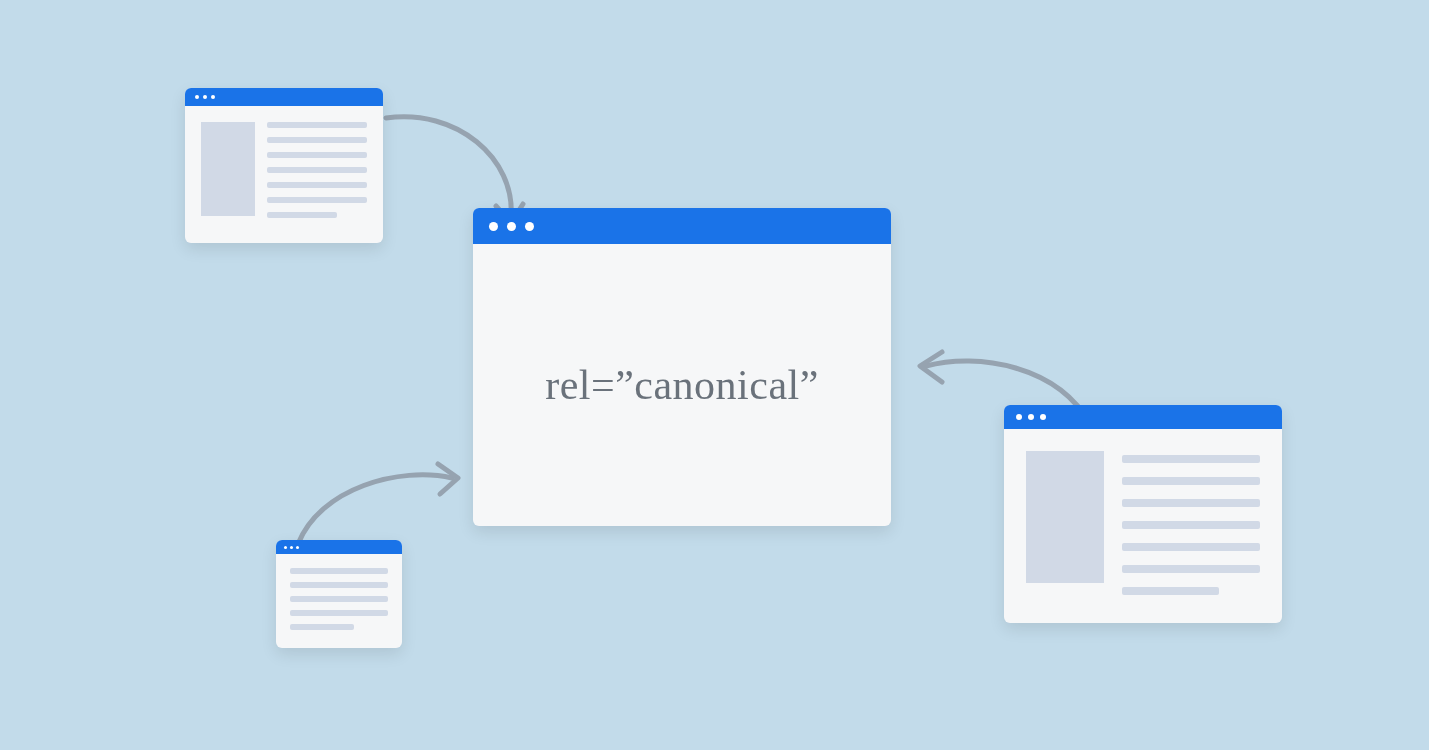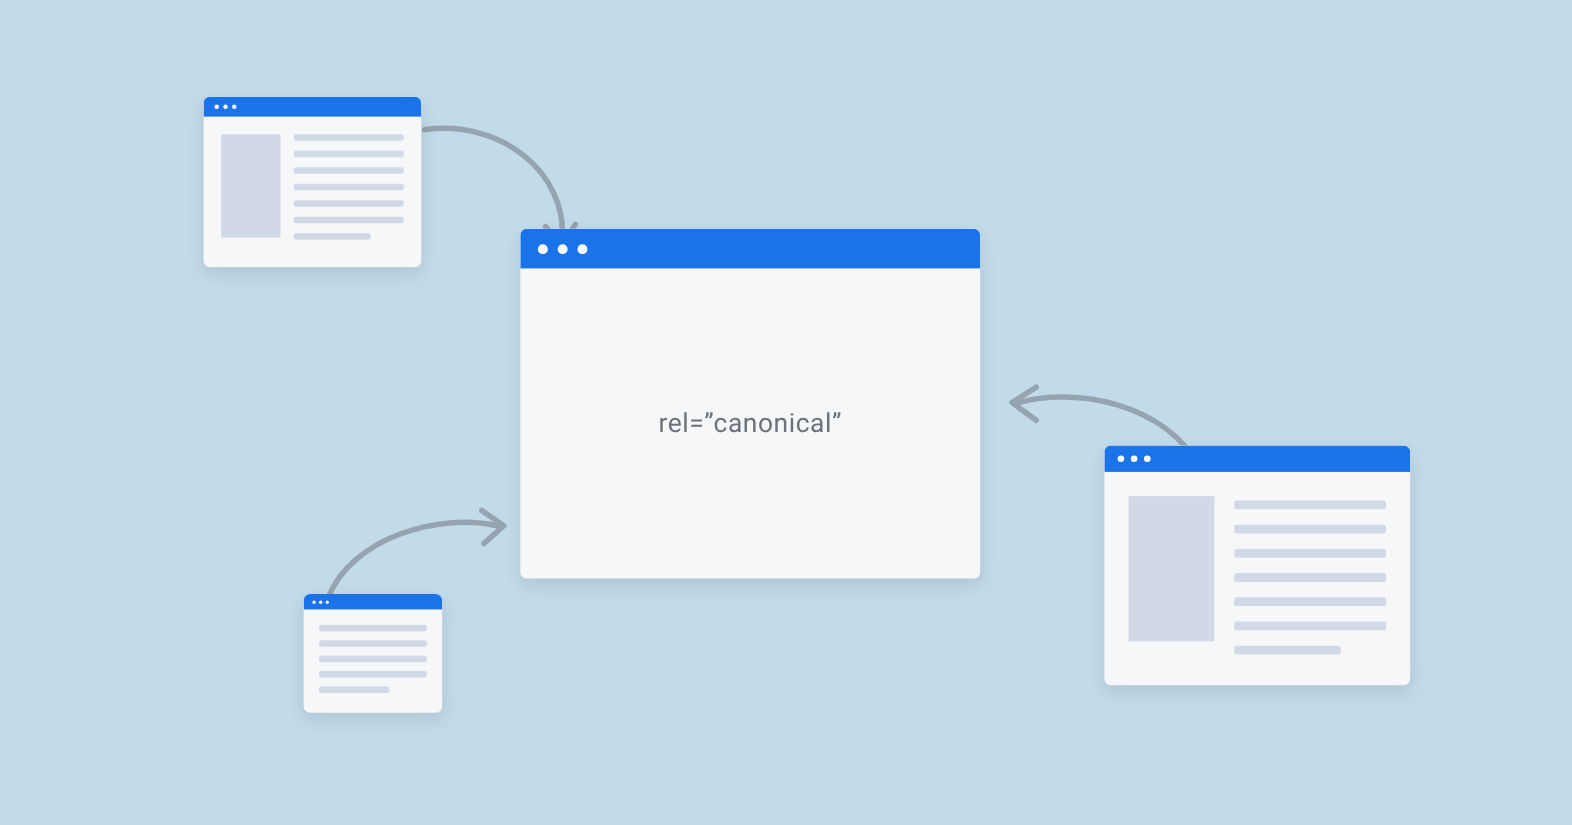--- a/index.html
+++ b/index.html
@@ -50,22 +50,23 @@
     background: #d1d9e6;
     border-radius: 2px;
   }
   .center-text {
     display: flex;
     align-items: center;
     justify-content: center;
     width: 100%;
     height: calc(100% - 36px);
     color: #6a727b;
-    font-size: 24px;
+    font-size: 42px;
     letter-spacing: 0.5px;
+    font-family: Liberation Serif, serif;
   }
 
   
   .win-a { left: 185px; top: 88px; width: 198px; height: 155px; }
   .win-a .titlebar { height: 18px; padding-left: 10px; }
   .win-a .dots { gap: 4px; }
   .win-a .dot { width: 4px; height: 4px; }
   .win-a .body { padding: 16px 16px 14px 16px; }
   .win-a .thumb { width: 54px; height: 94px; }
   .win-a .lines { gap: 9px; }

